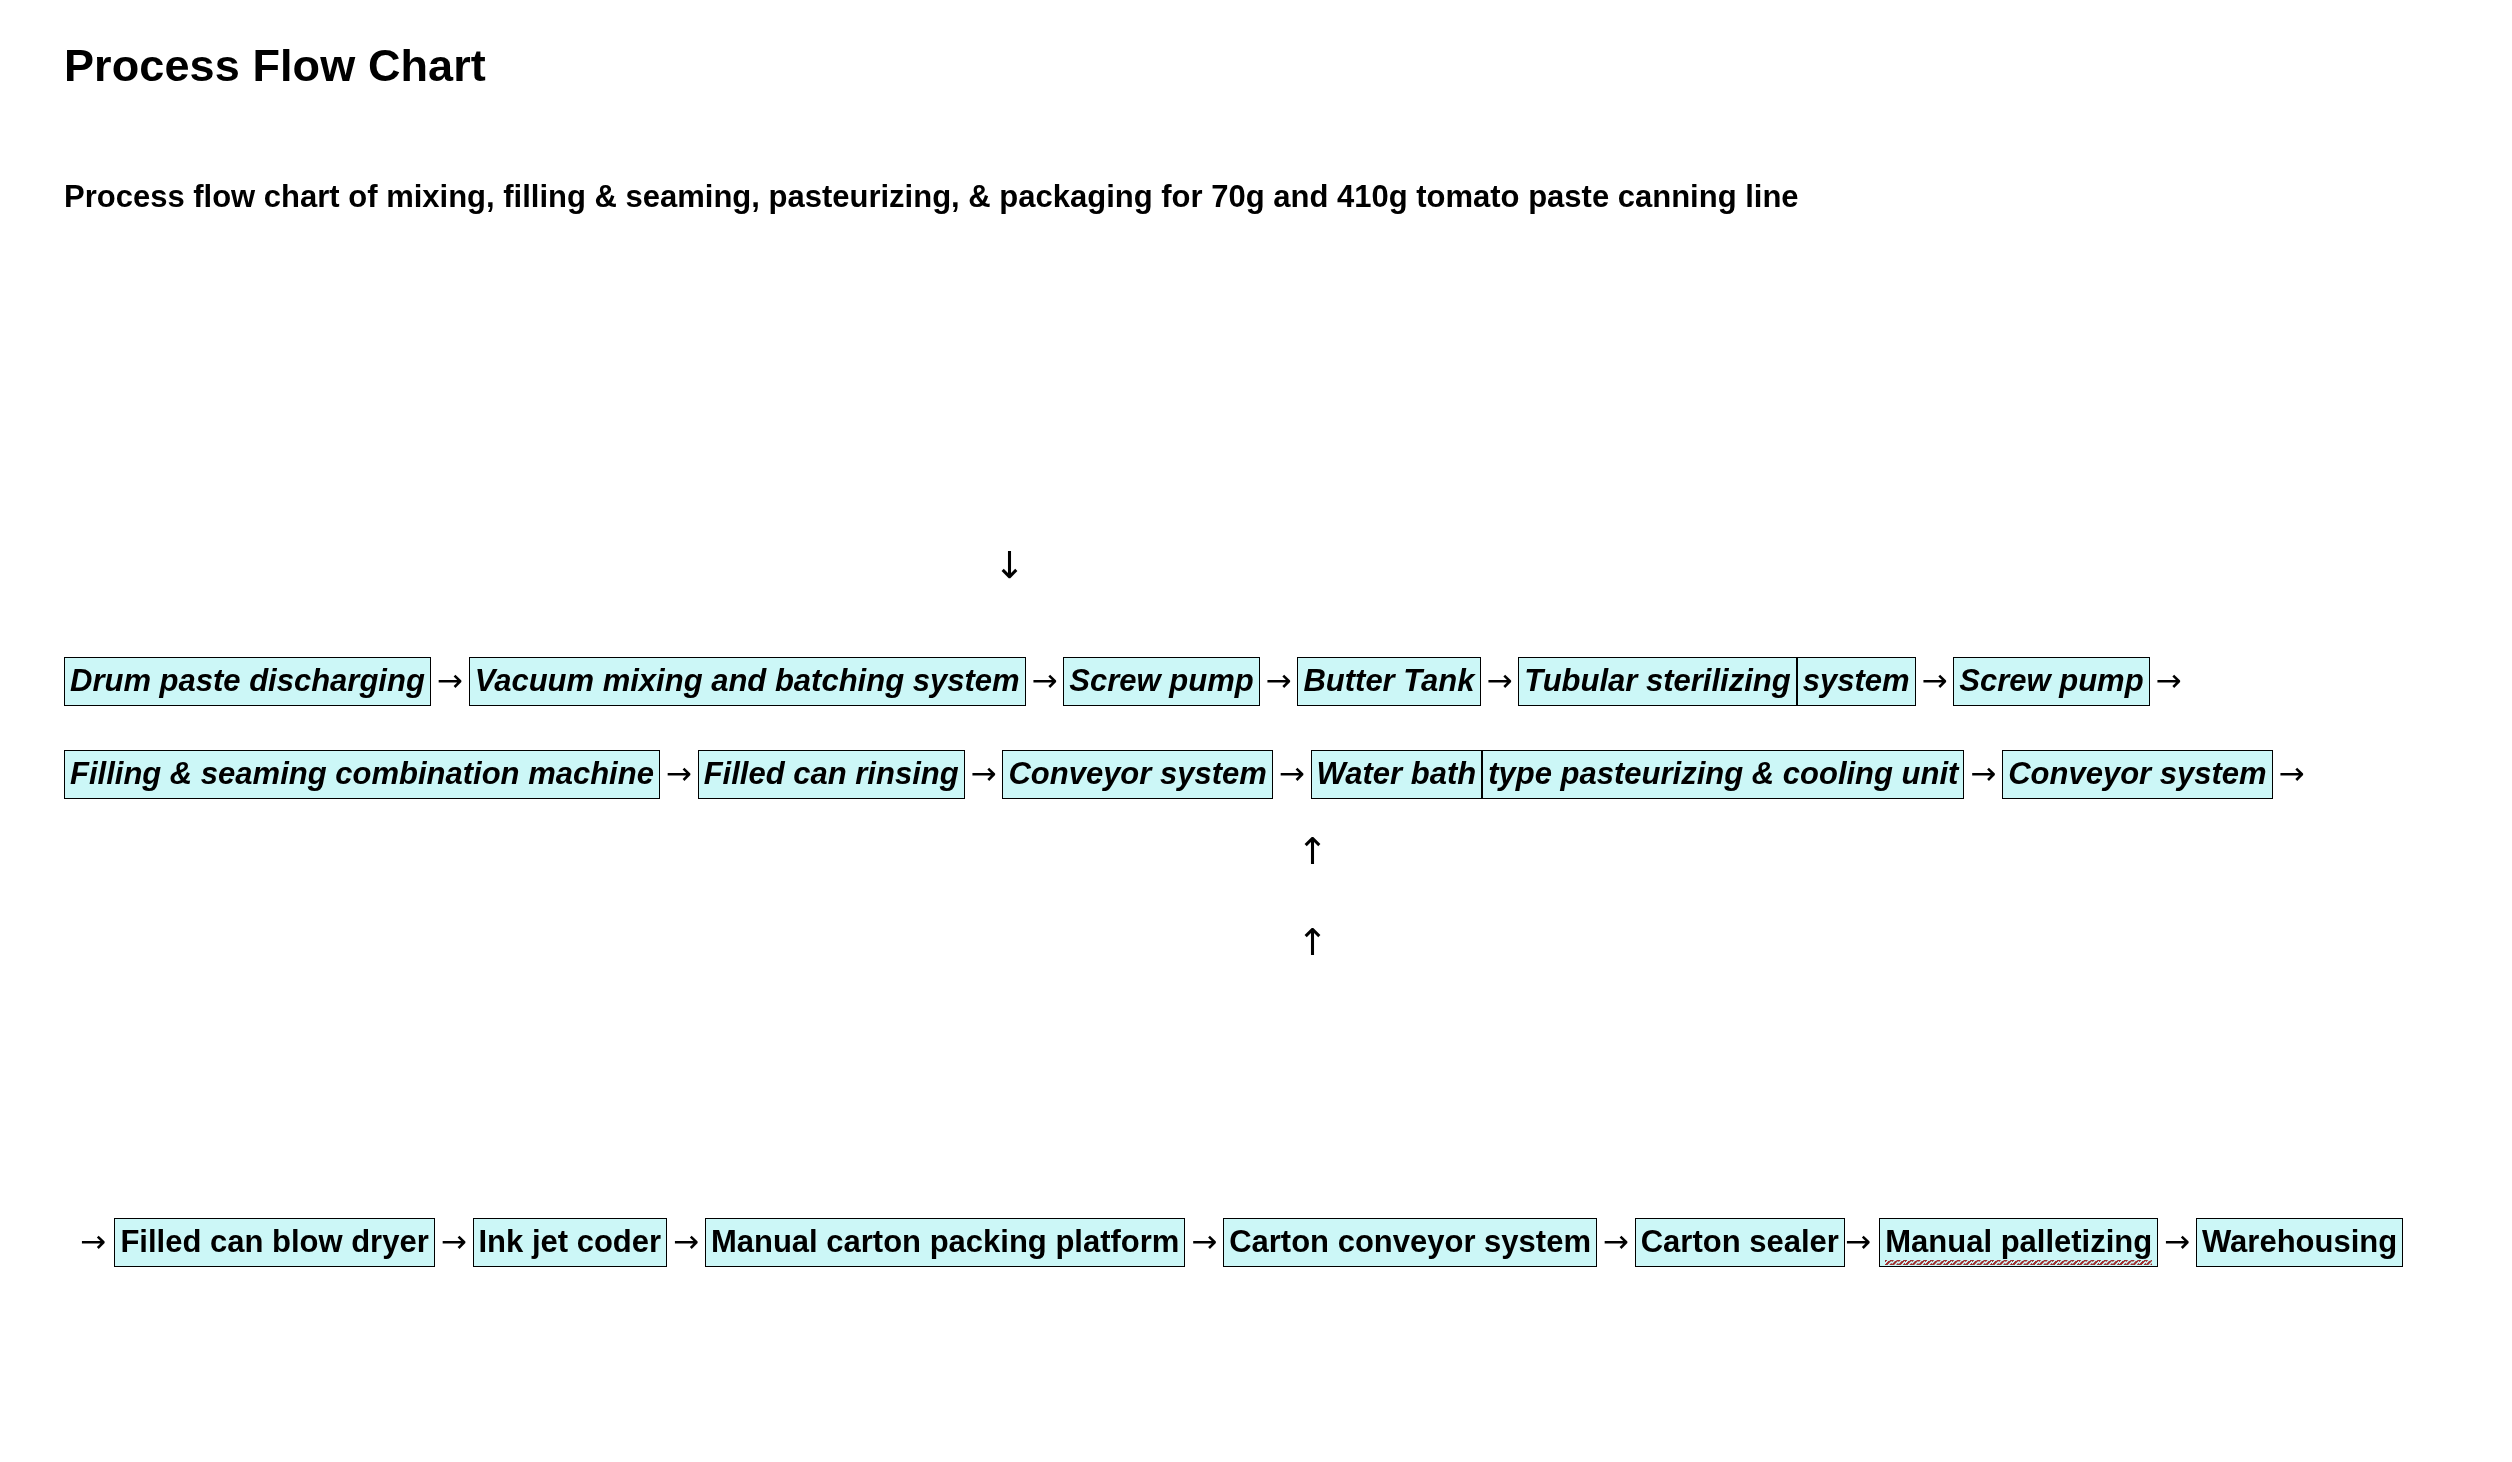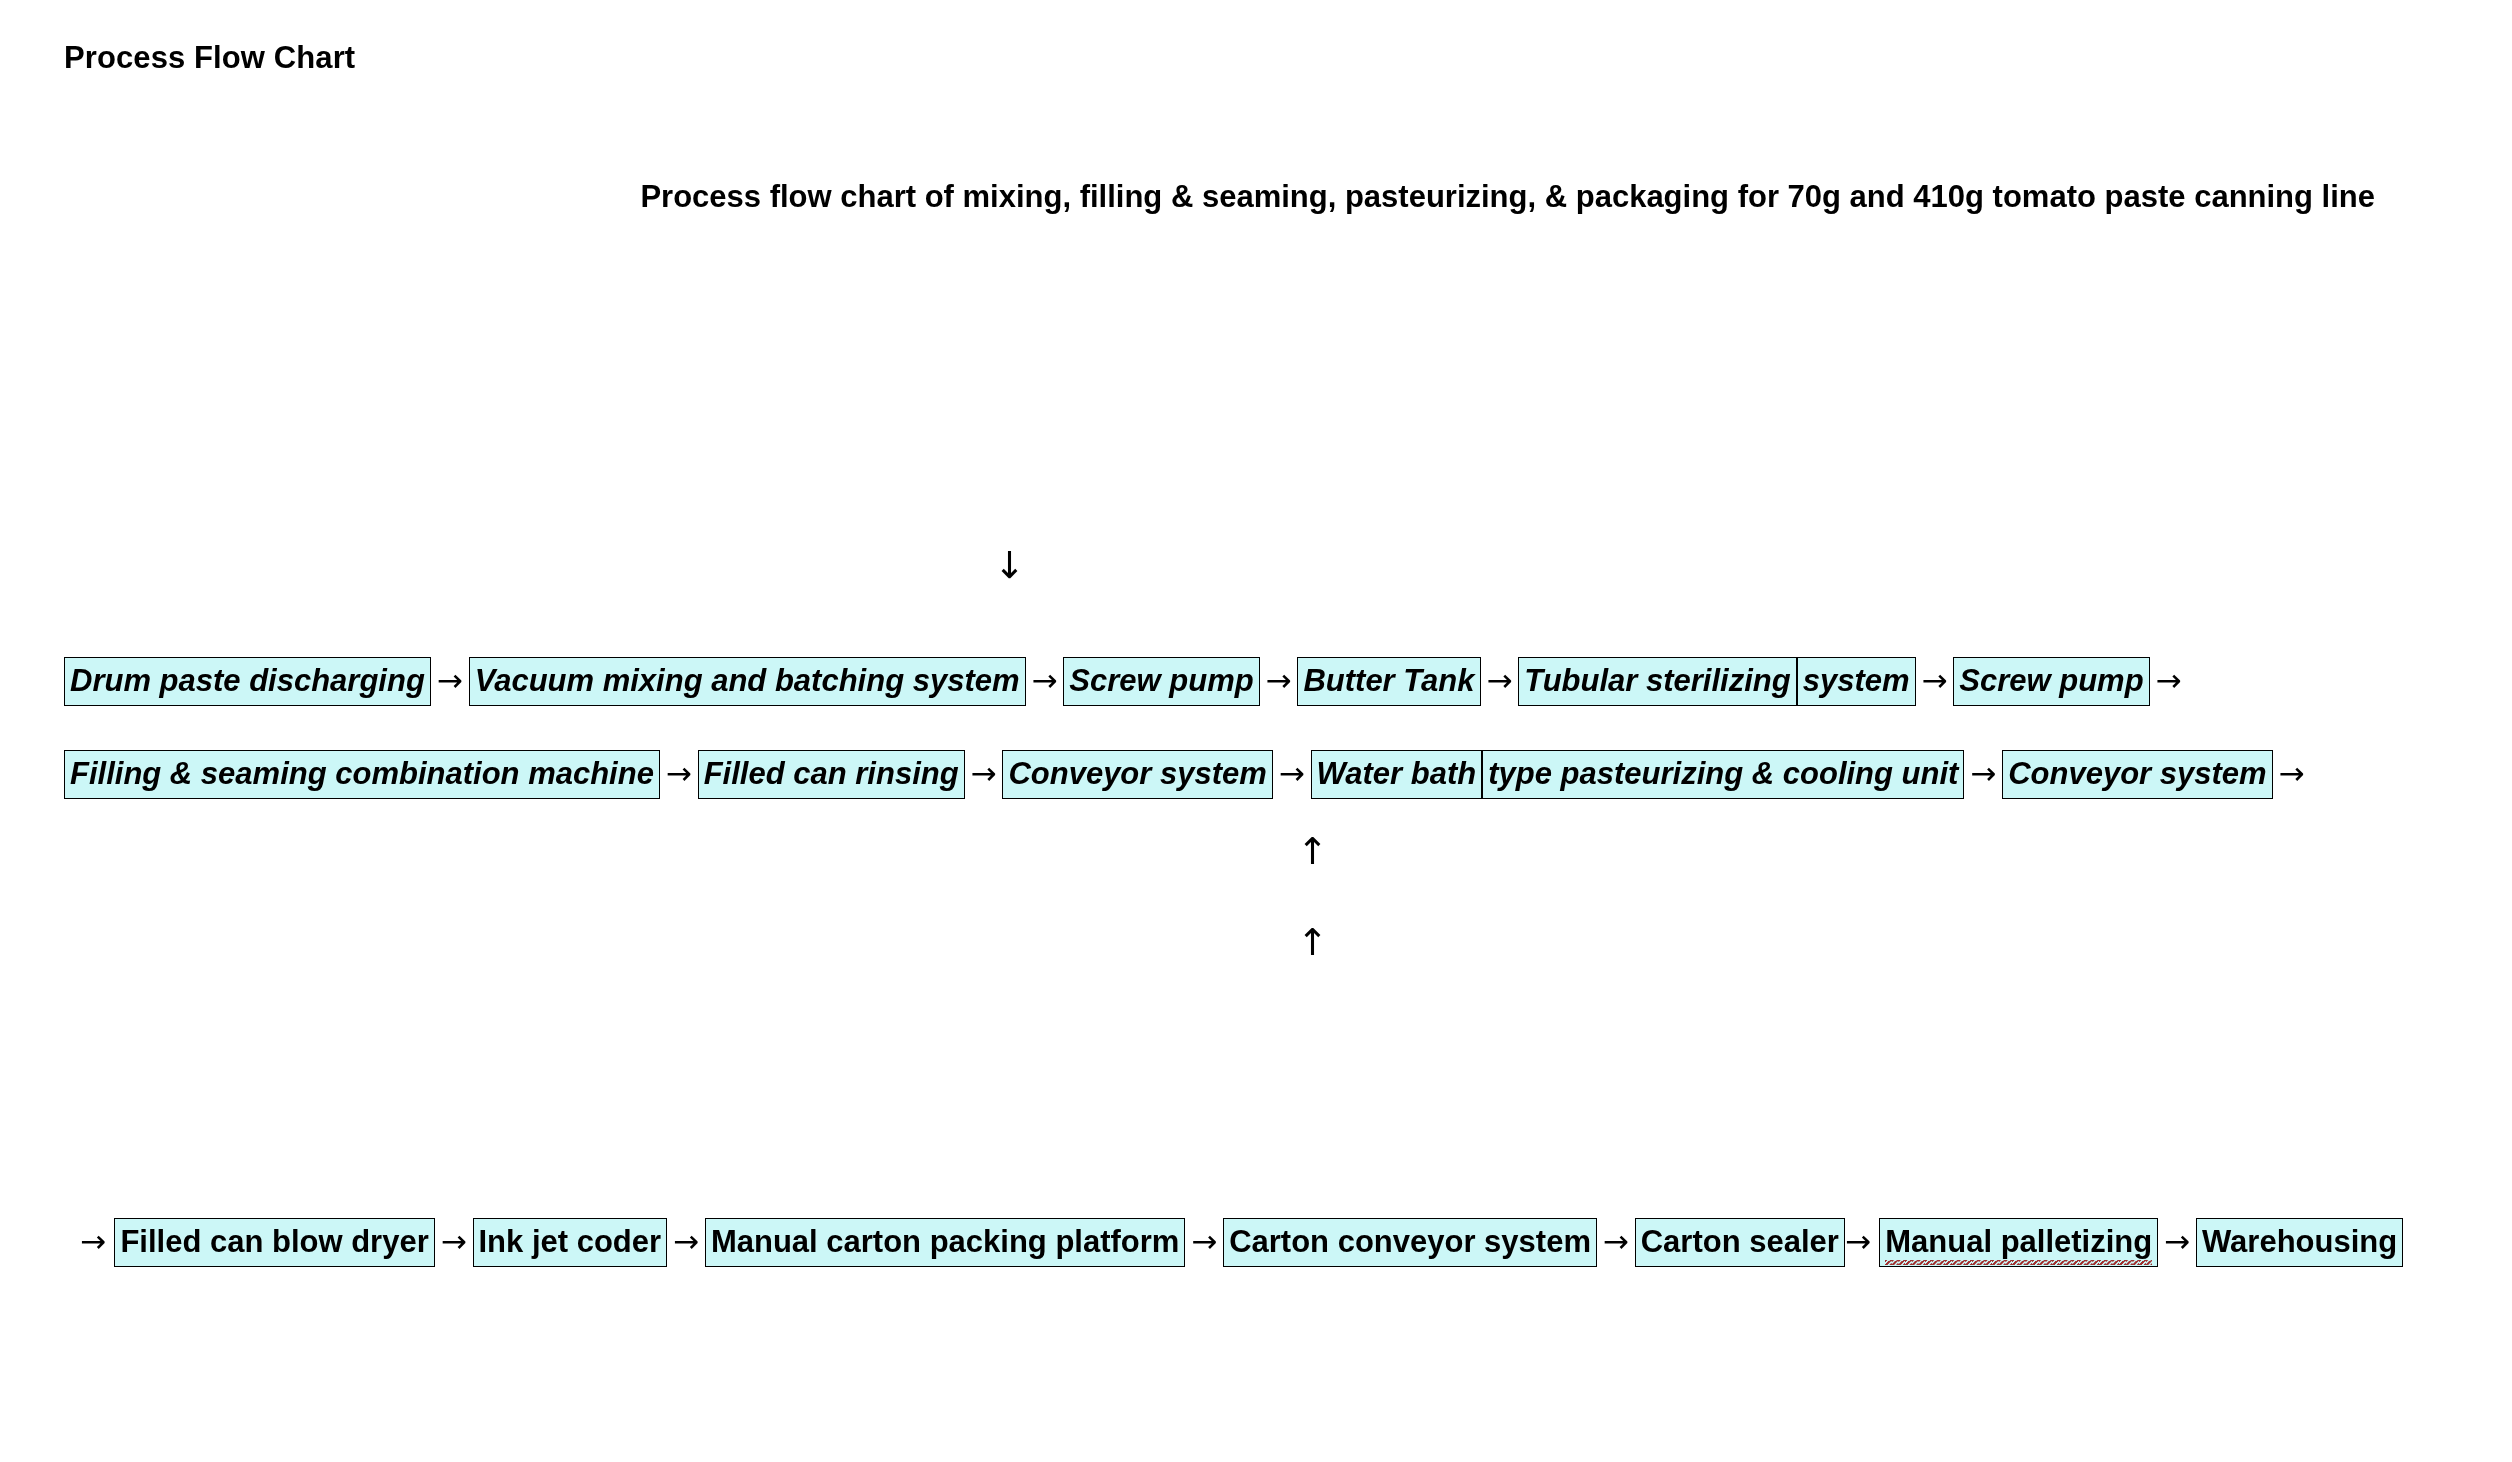--- a/index.html
+++ b/index.html
@@ -21,34 +21,33 @@
     left: 0; top: 0;
     width: 2512px;
     height: 1463px;
   }
 
   
   .doc-title {
     position: absolute;
     left: 64px;
     top: 40px;
-    font-size: 31px;
+    font-size: 45px;
     font-weight: bold;
     letter-spacing: 0.1px;
     white-space: nowrap;
   }
   .doc-subtitle {
     position: absolute;
     left: 64px;
     top: 167px;
     width: 2311px;
     font-size: 31px;
     font-weight: bold;
     line-height: 59px;
-    text-align: right;
   }
 
   
   .flowbox {
     display: inline-block;
     background: #ccf7f7;
     border: 1.7px solid #000000;
     padding: 1.7px 5px 3.4px 5px;
     font-size: 31px;
     font-weight: bold;

